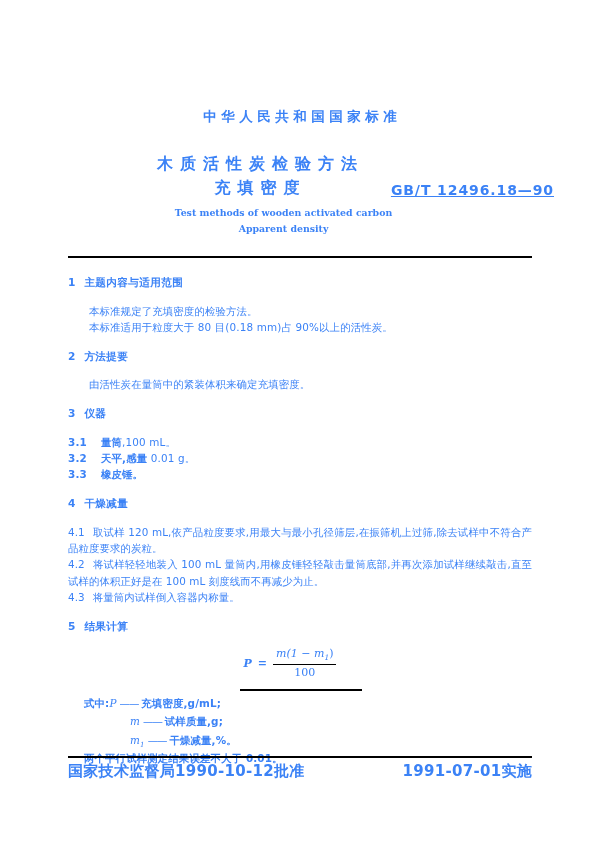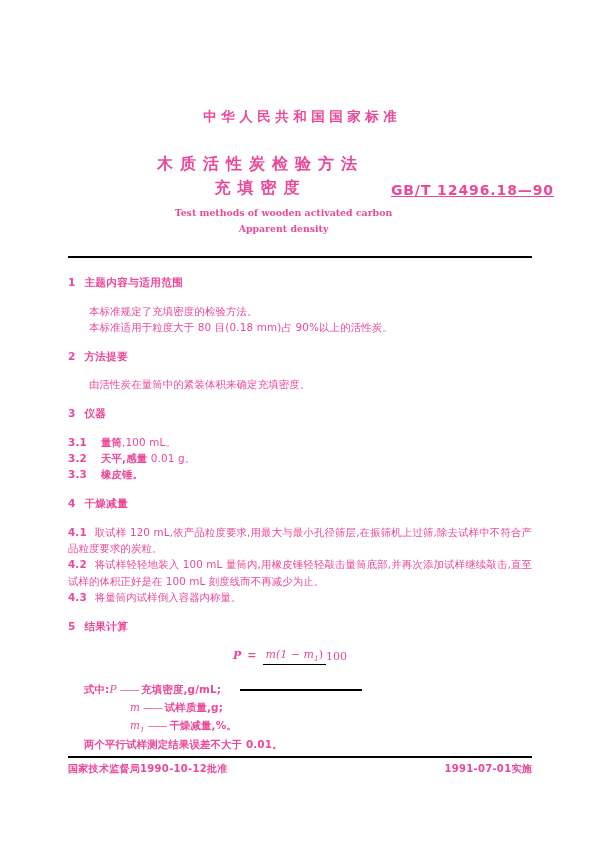--- a/index.html
+++ b/index.html
@@ -7,21 +7,21 @@
     padding: 0;
     background: #ffffff;
   }
   .page {
     position: relative;
     width: 600px;
     height: 849px;
     background: #ffffff;
     overflow: hidden;
     font-family: "DejaVu Sans", "Liberation Sans", sans-serif;
-    color: #ec4899;
+    color: #3b82f6;
   }
 
   
   .masthead {
     position: absolute;
     left: 0;
     top: 108px;
     width: 600px;
     text-align: center;
   }
@@ -143,21 +143,21 @@
   }
   .sub-text { flex: 1 1 auto; }
   .b { font-weight: bold; }
 
   .step {
     margin: 0;
     letter-spacing: 0.1px;
     text-align: justify;
   }
   .step .sn {
-    font-weight: bold;
+    font-weight: normal;
     margin-right: 8px;
   }
 
   
   .formula-wrap {
     width: 100%;
     text-align: center;
     margin: 13px 0 11px 0;
     padding-right: 20px;
     box-sizing: border-box;
@@ -166,21 +166,21 @@
     display: inline-flex;
     align-items: center;
     gap: 6px;
     font-family: "DejaVu Serif", "Liberation Serif", serif;
     font-size: 11px;
   }
   .fm-lhs { font-style: italic; font-weight: bold; }
   .fm-eq { font-weight: bold; }
   .frac {
     display: inline-flex;
-    flex-direction: row;
+    flex-direction: column;
     align-items: center;
     line-height: 1.22;
   }
   .frac .num {
     padding: 0 3px 1px 3px;
     border-bottom: 1.2px solid #000;
     white-space: nowrap;
   }
   .frac .den { padding-top: 1px; }
   .it { font-style: italic; }
@@ -218,21 +218,21 @@
 
   
   .footer {
     position: absolute;
     left: 68px;
     top: 762px;
     width: 464px;
     display: flex;
     justify-content: space-between;
     align-items: baseline;
-    font-size: 10px;
+    font-size: 15px;
     font-weight: bold;
     letter-spacing: 0.3px;
   }
   .footer .approve { white-space: nowrap; }
   .footer .effect { white-space: nowrap; }
 </style>
 </head>
 <body>
 
 <div class="page">

